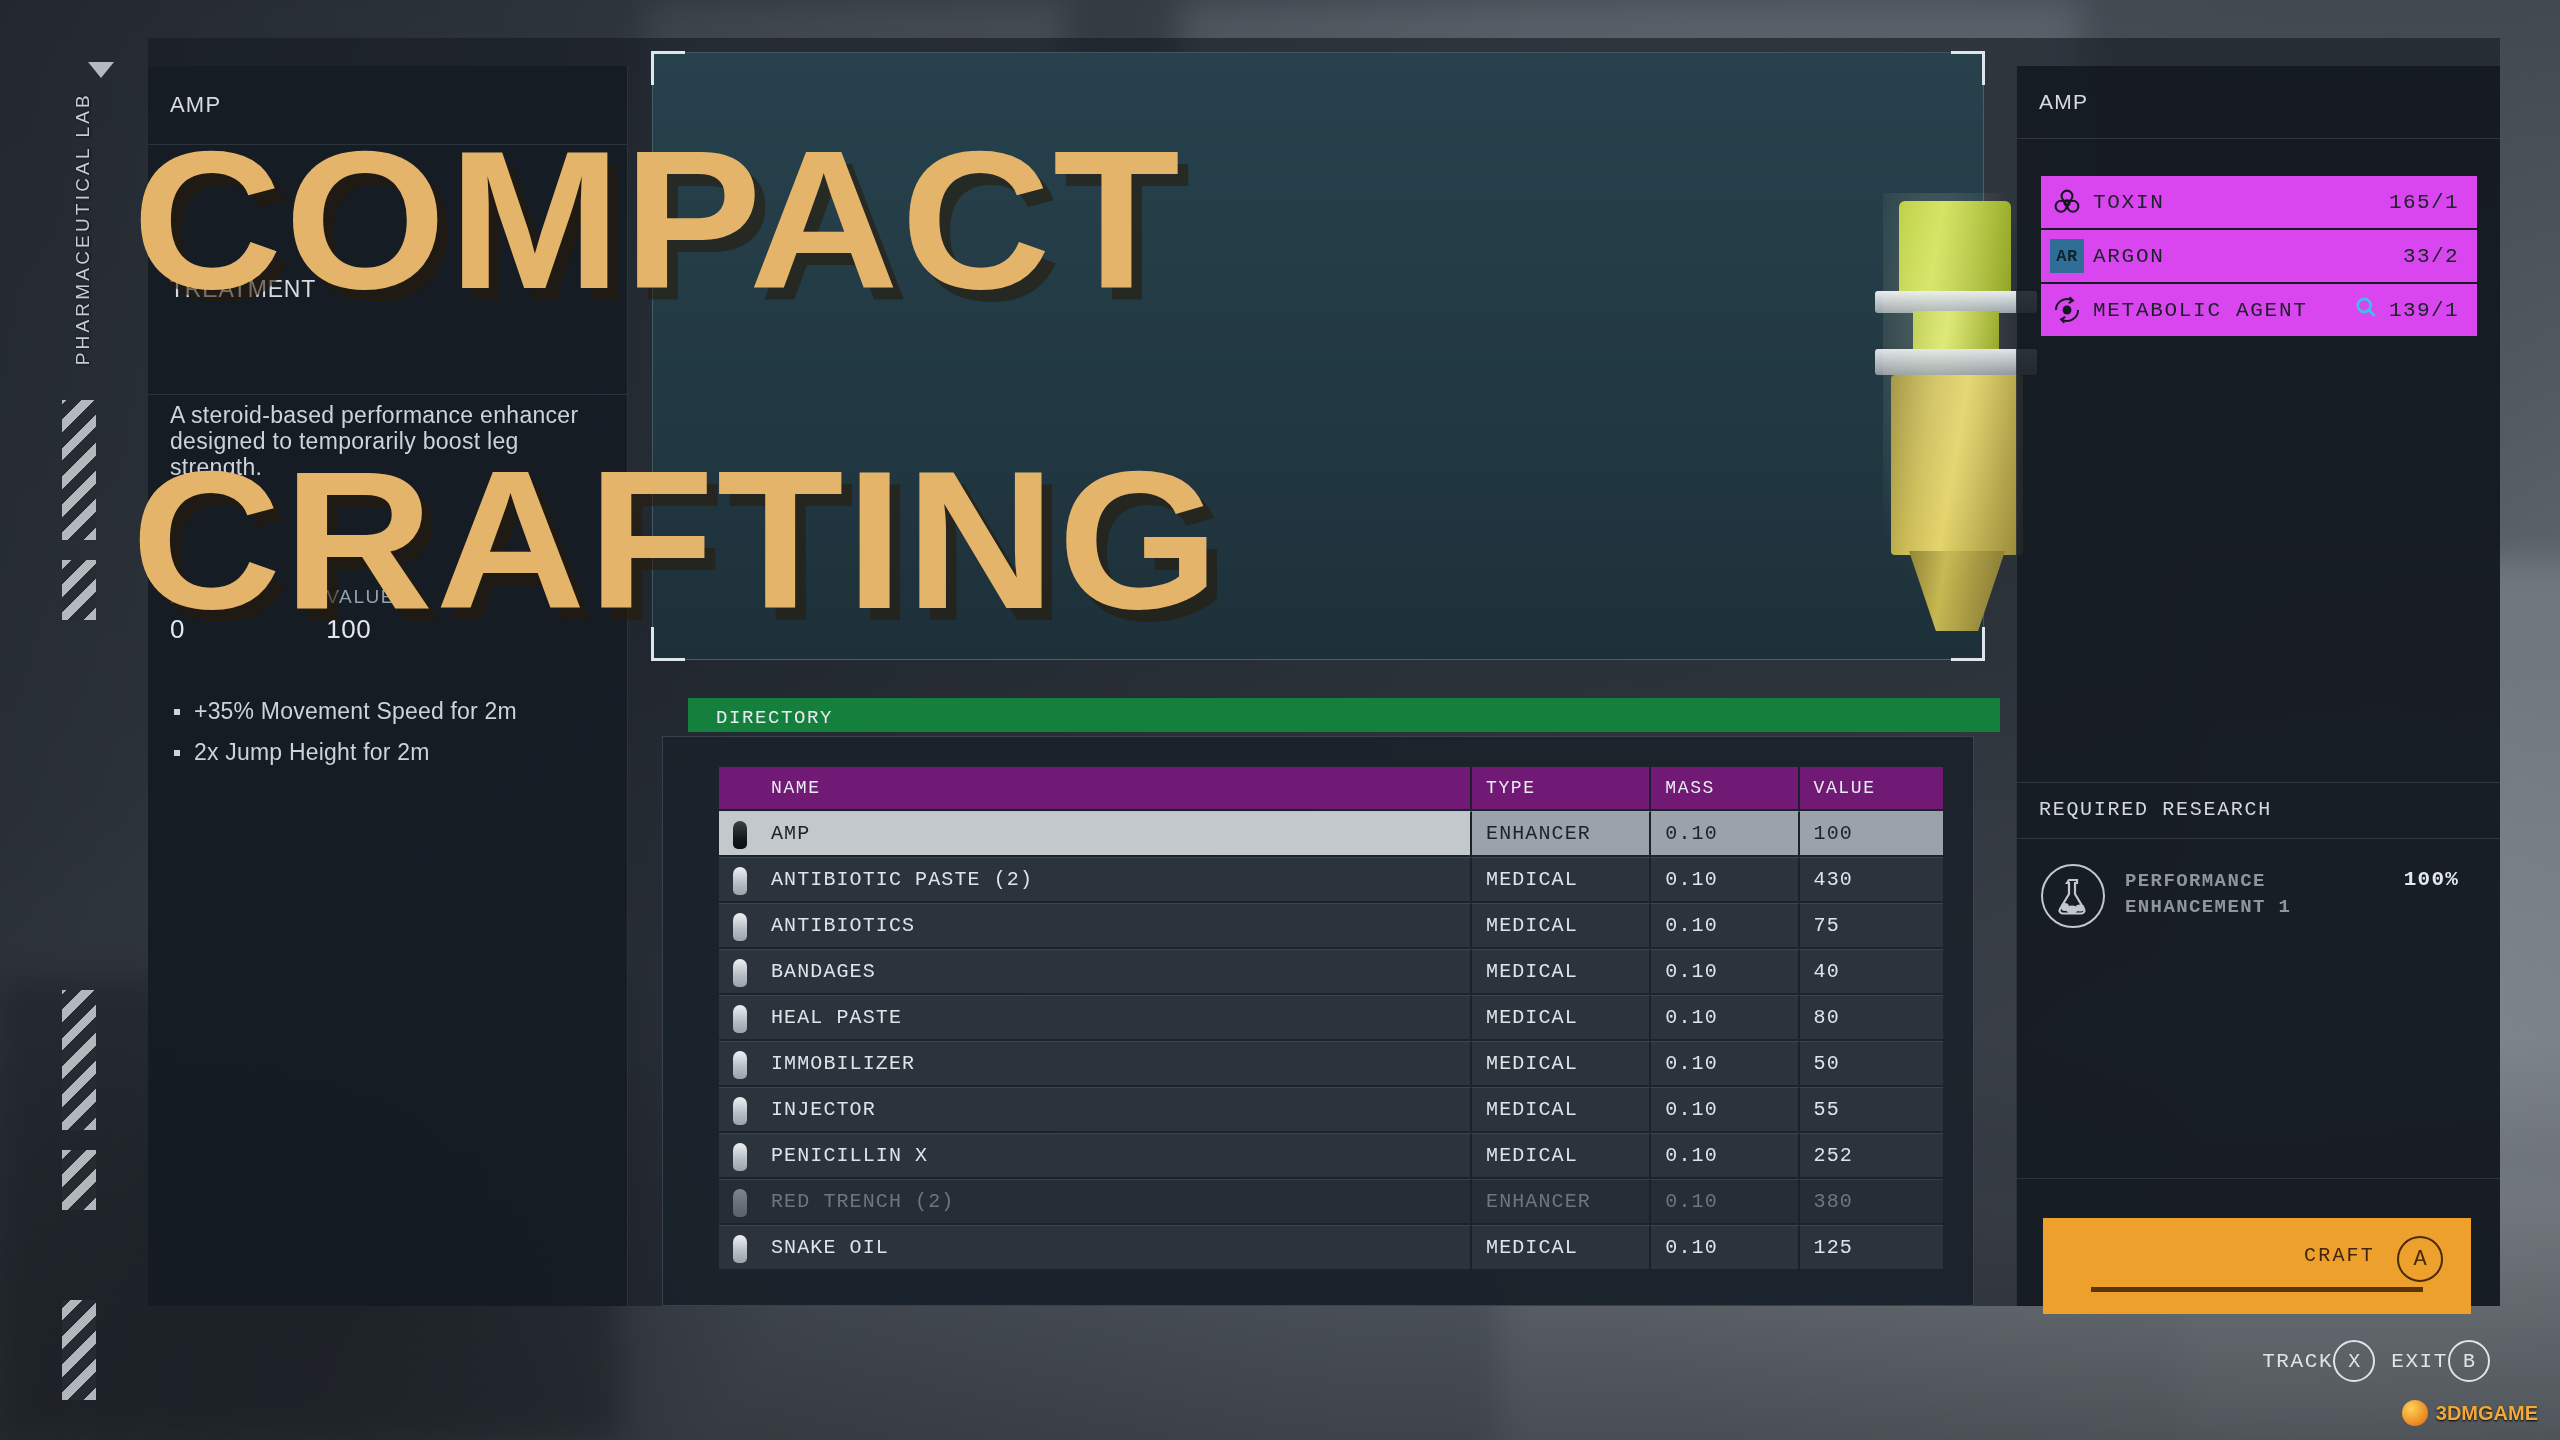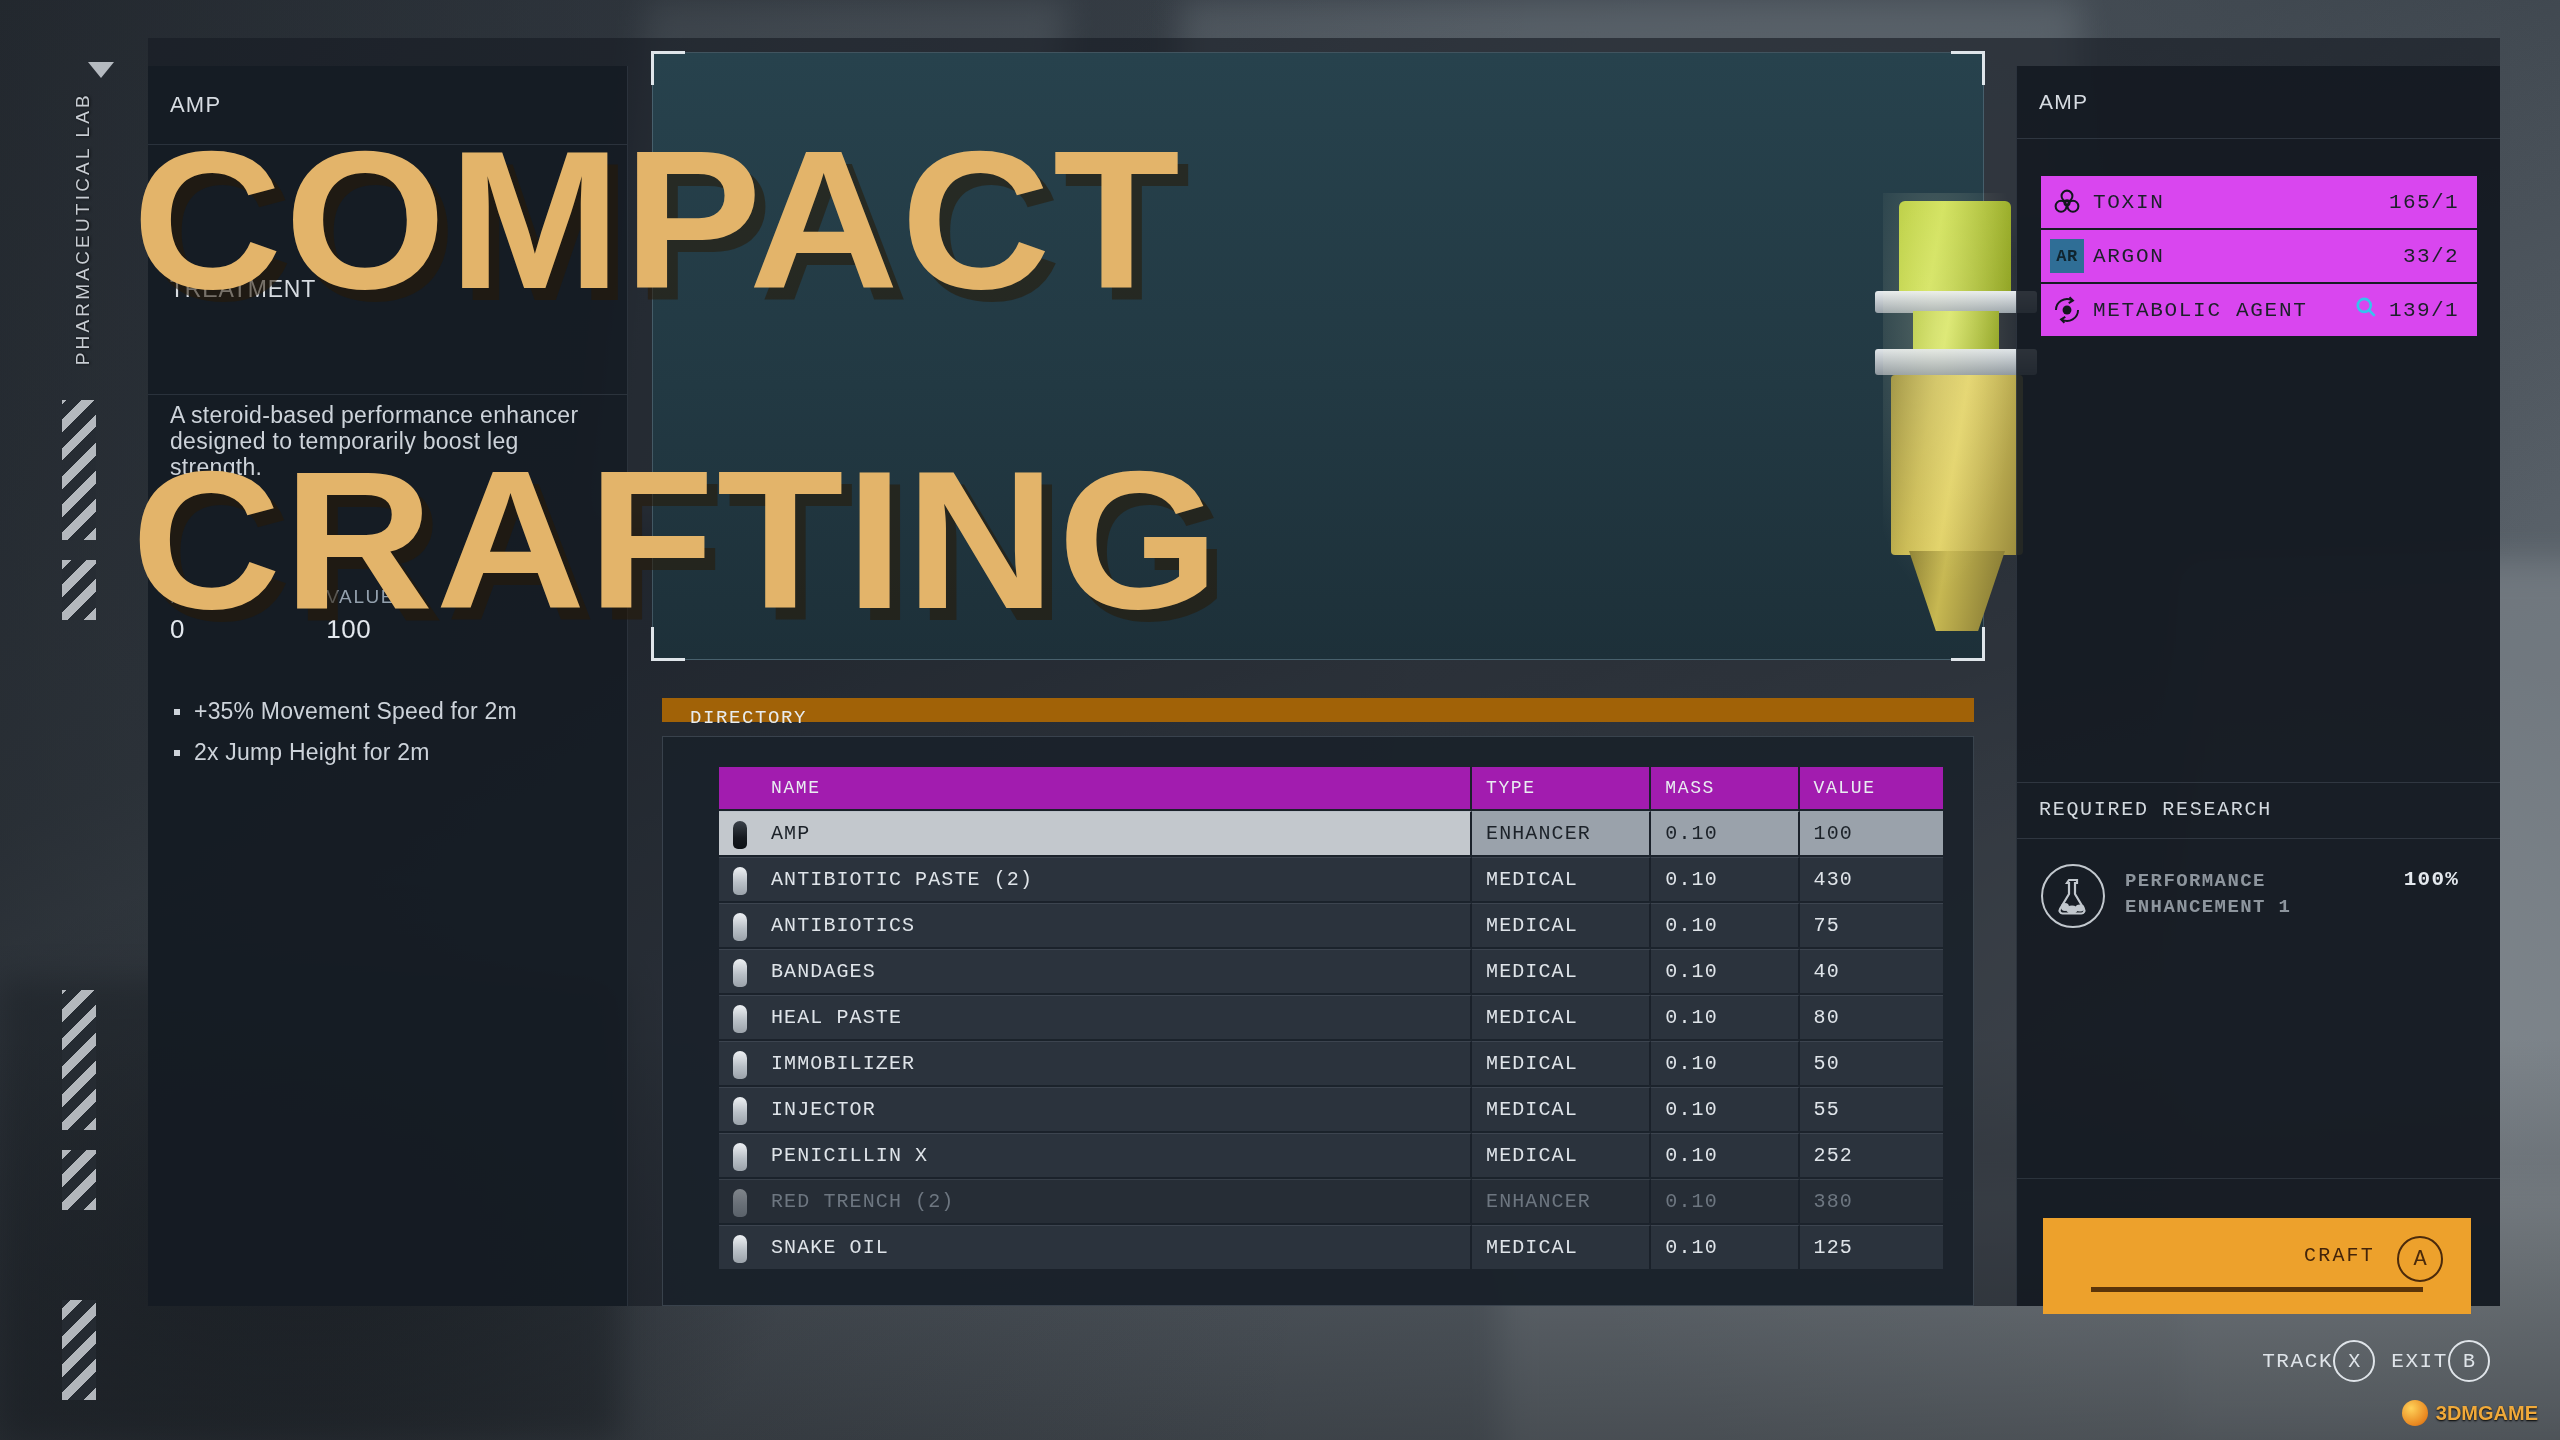--- a/index.html
+++ b/index.html
@@ -132,40 +132,40 @@
     background:linear-gradient(100deg,#9a8d3a 0%, #cbbb55 28%, #e2d268 48%, #96873a 100%);
     border-radius:4px; }
   .i-taper{ position:absolute; left:56px; top:378px; width:96px; height:80px;
     background:linear-gradient(100deg,#8f8234,#c7b852 35%,#7e7230);
     clip-path: polygon(0 0, 100% 0, 72% 100%, 28% 100%); }
   .i-glow{ position:absolute; left:30px; top:20px; width:150px; height:450px;
     background:radial-gradient(ellipse at 35% 30%, rgba(255,255,210,.22), rgba(255,255,210,0) 60%); }
 
   
   #dirhead{
-    position:absolute; left:662px; top:698px; width:1312px; height:24px;
-    background:#a16207;
+    position:absolute; left:688px; top:698px; width:1312px; height:34px;
+    background:#15803d;
   }
   #dirhead span{
     position:absolute; left:28px; top:9px; color:#e8ecef;
     font-size:19px; letter-spacing:1.6px;
     font-family:"Liberation Mono", monospace;
   }
   #dirbox{
     position:absolute; left:662px; top:736px; width:1312px; height:570px;
     background:rgba(26,33,42,.90);
     border:1px solid rgba(130,142,156,.30);
   }
   table#dirtable{
     position:absolute; left:56px; top:28px; width:1224px;
     border-collapse:separate; border-spacing:0 2px;
     font-family:"Liberation Mono", monospace;
   }
   #dirtable thead th{
-    background:#a21caf; color:#e9edf1;
+    background:#701a75; color:#e9edf1;
     font-size:18px; font-weight:400; letter-spacing:1.6px;
     text-align:left; height:42px; padding:0 14px;
     border-right:2px solid #1a212a;
   }
   #dirtable thead th:last-child{ border-right:none; }
   #dirtable tbody td{
     background:#2b333d; color:#dfe4e9;
     font-size:20px; height:44px; padding:0 14px;
     border-right:2px solid #1a212a; letter-spacing:1.1px;
     border-top:1px solid rgba(150,162,176,.16);

